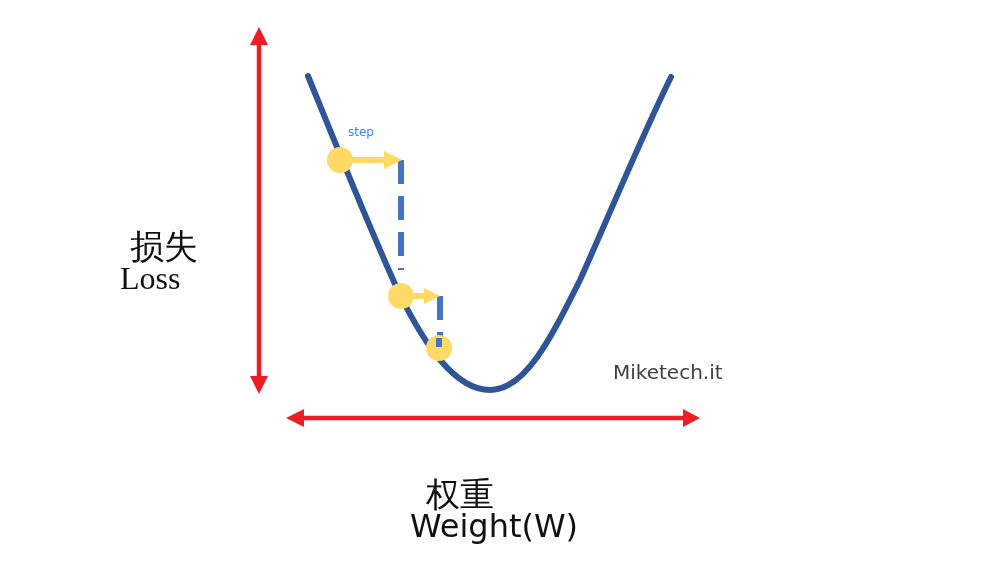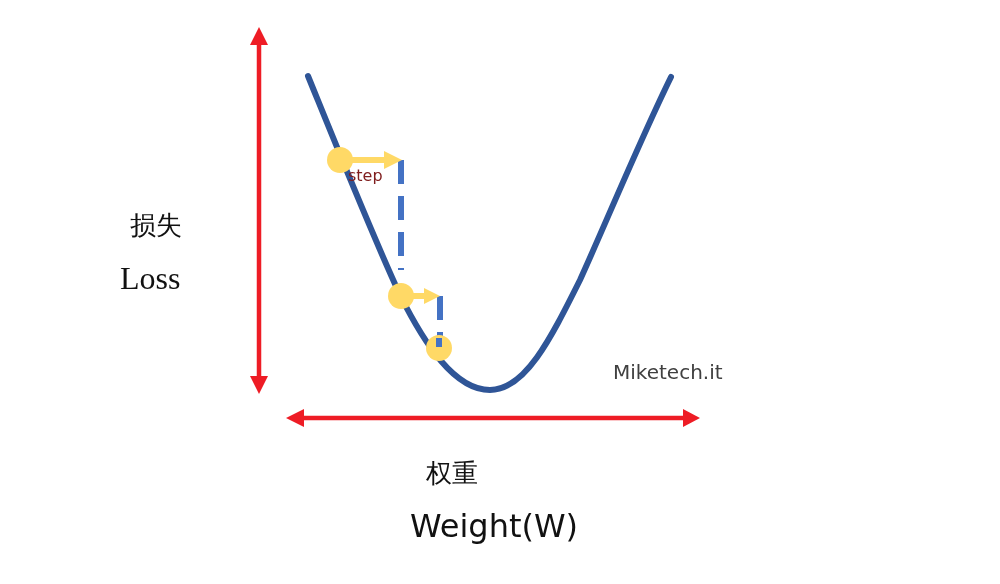--- a/index.html
+++ b/index.html
@@ -1,22 +1,22 @@
 <!DOCTYPE html>
 <html><head>
 <meta charset="utf-8">
 <style>
   html, body { margin:0; padding:0; background:#ffffff; }
   body { width:1000px; height:584px; position:relative; overflow:hidden;
          font-family:"Liberation Sans","DejaVu Sans",sans-serif; }
   svg.diagram { position:absolute; left:0; top:0; }
   .lbl { position:absolute; color:#111; font-family:"DejaVu Sans","Liberation Sans",sans-serif; line-height:1; }
-  .cn { font-size:26px; }
+  .cn { font-size:34px;margin-top:17px; }
   .en { font-size:32px; }
-  .step { position:absolute; left:348px; top:125px; font-size:16px; color:#7f1d1d; font-family:"DejaVu Sans",sans-serif;margin-top:41px; }
+  .step { position:absolute; left:348px; top:125px; font-size:12px; color:#3b82f6; font-family:"DejaVu Sans",sans-serif; }
   .wm { position:absolute; left:613px; top:360px; font-size:20px; color:#404040; font-family:"DejaVu Sans",sans-serif; }
 </style>
 </head>
 <body>
 
 <svg class="diagram" width="1000" height="584" viewBox="0 0 1000 584">
   <defs>
     <marker id="redHead" markerWidth="6" markerHeight="6" refX="3" refY="3" orient="auto" markerUnits="strokeWidth">
       <path d="M0,0 L6,3 L0,6 z" fill="#ee1c25"></path>
     </marker>

